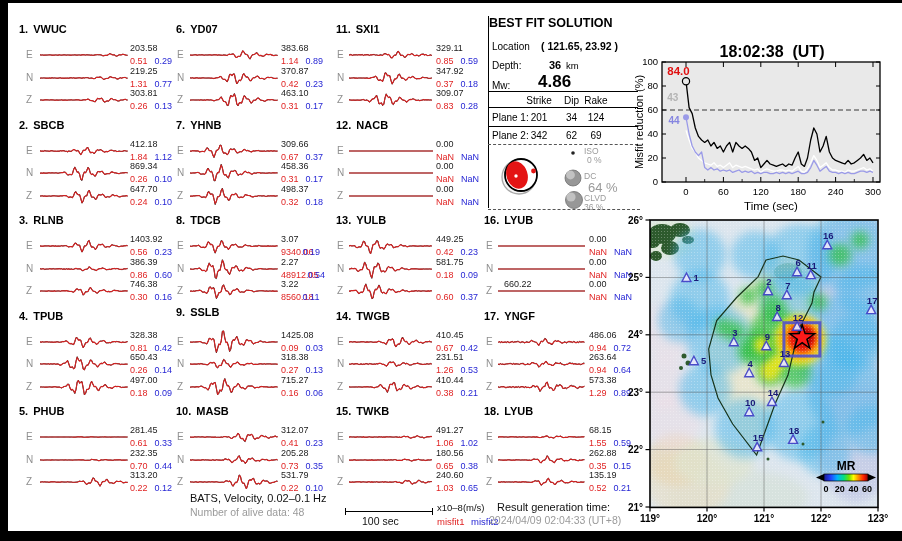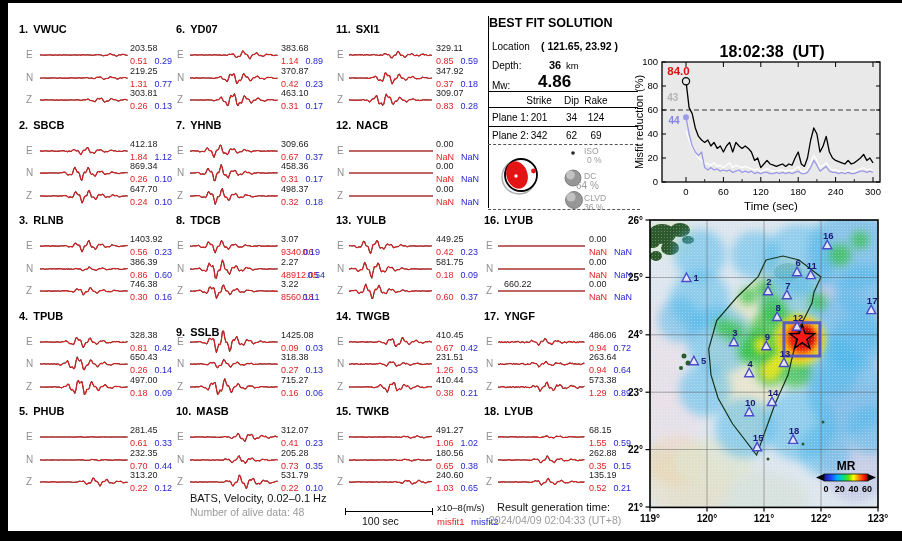--- a/index.html
+++ b/index.html
@@ -207,21 +207,21 @@
       </svg>
       <div class="amp" style="left: 281px; top: 257.5px;">2.27</div>
       <div class="mis ovl" style="left: 281px; top: 270.5px;"><span class="m1">48912.05</span><span class="m2">0.54</span></div>
       <div class="ch-letter" style="left: 177px; top: 285px;">Z</div>
       <svg width="88" height="24" style="position: absolute; left: 190px; top: 279px;">
         <polyline points="0.0,12.3 1.2,12.0 2.4,12.4 3.6,11.9 4.8,12.3 6.0,11.7 7.2,11.6 8.4,11.4 9.6,11.1 10.8,11.4 12.0,12.9 13.2,13.2 14.4,12.8 15.6,13.8 16.8,14.5 18.0,12.6 19.2,8.3 20.4,7.8 21.6,9.9 22.8,8.7 24.0,8.8 25.2,14.4 26.4,19.6 27.6,17.4 28.8,13.7 30.0,13.7 31.2,12.5 32.4,7.1 33.6,5.7 34.8,8.9 36.0,11.7 37.2,12.1 38.4,13.0 39.6,15.9 40.8,15.3 42.0,12.7 43.2,11.1 44.4,11.3 45.6,10.5 46.8,9.7 48.0,10.1 49.2,12.6 50.4,13.4 51.6,12.9 52.8,13.1 54.0,13.2 55.2,12.2 56.4,11.2 57.6,11.3 58.8,11.3 60.0,11.6 61.2,11.5 62.4,11.9 63.6,12.8 64.8,12.7 66.0,12.2 67.2,12.1 68.4,11.9 69.6,11.8 70.8,11.8 72.0,11.8 73.2,11.8 74.4,12.1 75.6,12.1 76.8,11.8 78.0,12.3 79.2,12.0 80.4,12.0 81.6,12.2 82.8,11.8 84.0,12.3 85.2,12.3 86.4,12.2 87.6,12.3" fill="none" stroke="#101010" stroke-width="0.9" stroke-linejoin="round"></polyline>
         <polyline points="0.0,12.1 1.2,12.0 2.4,12.2 3.6,12.1 4.8,12.1 6.0,11.8 7.2,11.7 8.4,11.6 9.6,11.2 10.8,11.5 12.0,12.7 13.2,13.2 14.4,12.9 15.6,13.6 16.8,14.3 18.0,12.5 19.2,8.7 20.4,8.1 21.6,9.9 22.8,9.1 24.0,9.2 25.2,14.2 26.4,18.9 27.6,16.9 28.8,13.6 30.0,13.7 31.2,12.5 32.4,7.6 33.6,6.1 34.8,9.3 36.0,11.9 37.2,12.0 38.4,13.0 39.6,15.5 40.8,15.1 42.0,12.6 43.2,11.2 44.4,11.4 45.6,10.7 46.8,9.7 48.0,10.4 49.2,12.5 50.4,13.2 51.6,12.8 52.8,13.0 54.0,13.3 55.2,12.3 56.4,11.2 57.6,11.3 58.8,11.4 60.0,11.5 61.2,11.5 62.4,12.1 63.6,12.7 64.8,12.5 66.0,12.2 67.2,12.1 68.4,12.0 69.6,11.8 70.8,11.7 72.0,11.8 73.2,11.9 74.4,12.0 75.6,12.1 76.8,12.0 78.0,12.2 79.2,12.0 80.4,12.0 81.6,12.1 82.8,11.9 84.0,12.1 85.2,12.1 86.4,12.1 87.6,12.1" fill="none" stroke="#d32222" stroke-width="1.15" stroke-linejoin="round"></polyline>
       </svg>
       <div class="amp" style="left: 281px; top: 280px;">3.22</div>
       <div class="mis ovl" style="left: 281px; top: 293px;"><span class="m1">8560.18</span><span class="m2">0.11</span></div>
-      <div class="st-h" style="left: 176px; top: 326px;"><span class="num">9.</span><span>SSLB</span></div>
+      <div class="st-h" style="left: 176px; top: 306px;"><span class="num">9.</span><span>SSLB</span></div>
       <div class="ch-letter" style="left: 177px; top: 335.5px;">E</div>
       <svg width="88" height="24" style="position: absolute; left: 190px; top: 329.5px;">
         <polyline points="0.0,12.0 1.2,12.2 2.4,12.2 3.6,11.9 4.8,12.1 6.0,12.0 7.2,11.9 8.4,11.8 9.6,11.5 10.8,11.8 12.0,12.7 13.2,12.9 14.4,12.9 15.6,13.4 16.8,14.1 18.0,11.6 19.2,8.2 20.4,8.4 21.6,9.6 22.8,8.4 24.0,9.5 25.2,17.4 26.4,22.8 27.6,18.8 28.8,14.2 30.0,14.9 31.2,11.2 32.4,1.1 33.6,1.0 34.8,7.8 36.0,12.5 37.2,12.3 38.4,16.1 39.6,21.6 40.8,19.2 42.0,11.8 43.2,9.7 44.4,10.1 45.6,8.3 46.8,6.2 48.0,9.5 49.2,13.8 50.4,14.7 51.6,13.5 52.8,15.0 54.0,15.2 55.2,12.3 56.4,9.6 57.6,9.9 58.8,10.7 60.0,10.3 61.2,10.7 62.4,13.1 63.6,14.1 64.8,13.2 66.0,12.6 67.2,12.5 68.4,12.2 69.6,11.2 70.8,10.8 72.0,11.7 73.2,12.1 74.4,11.7 75.6,12.1 76.8,12.6 78.0,12.4 79.2,12.1 80.4,12.1 81.6,11.9 82.8,11.8 84.0,11.9 85.2,12.1 86.4,12.0 87.6,11.9" fill="none" stroke="#101010" stroke-width="0.9" stroke-linejoin="round"></polyline>
         <polyline points="0.0,12.0 1.2,12.1 2.4,12.1 3.6,12.0 4.8,12.0 6.0,11.9 7.2,11.9 8.4,11.8 9.6,11.6 10.8,11.8 12.0,12.6 13.2,12.8 14.4,12.7 15.6,13.3 16.8,13.8 18.0,11.6 19.2,8.5 20.4,8.6 21.6,9.9 22.8,8.7 24.0,9.6 25.2,16.9 26.4,22.0 27.6,18.2 28.8,14.0 30.0,14.8 31.2,11.2 32.4,1.8 33.6,1.0 34.8,8.2 36.0,12.6 37.2,12.2 38.4,15.8 39.6,20.9 40.8,18.6 42.0,11.9 43.2,9.8 44.4,10.4 45.6,8.5 46.8,6.7 48.0,9.7 49.2,13.7 50.4,14.4 51.6,13.5 52.8,14.7 54.0,14.9 55.2,12.2 56.4,9.8 57.6,10.1 58.8,10.9 60.0,10.5 61.2,10.9 62.4,12.9 63.6,13.9 64.8,13.0 66.0,12.5 67.2,12.5 68.4,12.1 69.6,11.2 70.8,11.0 72.0,11.7 73.2,12.0 74.4,11.8 75.6,12.1 76.8,12.5 78.0,12.3 79.2,12.1 80.4,12.0 81.6,11.9 82.8,11.9 84.0,11.9 85.2,12.0 86.4,12.0 87.6,12.0" fill="none" stroke="#d32222" stroke-width="1.15" stroke-linejoin="round"></polyline>
       </svg>
       <div class="amp" style="left: 281px; top: 330.5px;">1425.08</div>
       <div class="mis" style="left: 281px; top: 343.5px;"><span class="m1">0.09</span><span class="m2">0.03</span></div>
       <div class="ch-letter" style="left: 177px; top: 358px;">N</div>
       <svg width="88" height="24" style="position: absolute; left: 190px; top: 352px;">
         <polyline points="0.0,11.9 1.2,12.2 2.4,12.3 3.6,12.1 4.8,12.0 6.0,12.2 7.2,12.1 8.4,11.7 9.6,12.1 10.8,11.4 12.0,11.7 13.2,12.2 14.4,12.3 15.6,12.6 16.8,12.7 18.0,12.8 19.2,11.6 20.4,10.3 21.6,10.7 22.8,10.8 24.0,10.2 25.2,11.6 26.4,15.0 27.6,16.0 28.8,13.9 30.0,13.4 31.2,13.7 32.4,10.2 33.6,7.3 34.8,8.2 36.0,11.0 37.2,11.7 38.4,11.9 39.6,14.6 40.8,15.3 42.0,13.3 43.2,11.8 44.4,11.5 45.6,11.7 46.8,10.1 48.0,10.1 49.2,12.0 50.4,12.7 51.6,12.7 52.8,12.7 54.0,13.3 55.2,12.6 56.4,11.7 57.6,11.5 58.8,11.7 60.0,11.7 61.2,11.2 62.4,11.7 63.6,12.6 64.8,12.3 66.0,12.3 67.2,12.5 68.4,12.1 69.6,11.8 70.8,11.7 72.0,12.1 73.2,12.1 74.4,11.7 75.6,12.2 76.8,11.8 78.0,11.9 79.2,11.8 80.4,11.9 81.6,12.2 82.8,12.1 84.0,12.1 85.2,12.0 86.4,12.2 87.6,12.3" fill="none" stroke="#101010" stroke-width="0.9" stroke-linejoin="round"></polyline>
@@ -464,21 +464,21 @@
   <circle cx="26" cy="36" r="1.7" fill="#ffffff"></circle>
   <circle cx="83" cy="13" r="1.8" fill="#222"></circle>
   <circle cx="83" cy="38" r="8" fill="#979797" stroke="#6e6e6e" stroke-width="0.8"></circle>
   <circle cx="80.5" cy="35" r="4.4" fill="#c2c2c2"></circle>
   <circle cx="84" cy="60" r="8.5" fill="#979797" stroke="#6e6e6e" stroke-width="0.8"></circle>
   <circle cx="81" cy="57" r="4.6" fill="#c2c2c2"></circle>
 </svg>
 <div class="sol-label gray" style="left:584px;top:146px;font-size:8.5px">ISO</div>
 <div class="sol-label gray" style="left:587px;top:155px;font-size:8.5px">0 %</div>
 <div class="sol-label gray" style="left:584px;top:171px;font-size:8.5px">DC</div>
-<div class="sol-label gray" style="left:576px;top:180px;font-size:10px">64 %</div>
+<div class="sol-label gray" style="left:588px;top:180px;font-size:13px">64 %</div>
 <div class="sol-label gray" style="left:584px;top:193px;font-size:8.5px">CLVD</div>
 <div class="sol-label gray" style="left:584px;top:202px;font-size:8.5px">36 %</div>
 
 <div id="titlebox">
   <div class="l2">18:02:38  (UT)</div>
 </div>
 <svg id="mis-svg" class="abs" style="left:630px;top:48px" width="272" height="170">
       <rect x="32" y="14" width="218" height="120" fill="#e9e9e9"></rect>
       <line x1="32" y1="62" x2="250" y2="62" stroke="#222" stroke-width="0.9" stroke-dasharray="5,3"></line>
       <polyline points="56.0,82.4 59.1,92.0 62.2,100.4 65.3,104.0 68.5,110.0 71.6,112.4 74.7,114.8 77.8,116.0 80.9,117.2 84.0,114.8 87.2,118.4 90.3,117.2 93.4,119.6 96.5,117.2 99.6,114.8 102.7,119.6 105.9,117.2 109.0,118.4 112.1,119.6 115.2,118.4 118.3,119.6 121.4,120.8 124.6,122.0 127.7,120.8 130.8,124.4 133.9,122.0 137.0,120.8 140.1,122.0 143.3,123.2 146.4,123.2 149.5,122.0 152.6,122.0 155.7,123.2 158.8,122.0 162.0,123.2 165.1,120.8 168.2,118.4 171.3,123.2 174.4,124.4 177.5,120.8 180.7,114.8 183.8,107.6 186.9,112.4 190.0,119.6 193.1,117.2 196.2,114.8 199.4,119.6 202.5,122.0 205.6,122.0 208.7,123.2 211.8,123.2 214.9,124.4 218.1,122.0 221.2,123.2 224.3,123.2 227.4,122.0 230.5,120.8 233.6,119.6 236.8,122.0 239.9,120.8 243.0,123.2" fill="none" stroke="#ffffff" stroke-width="1.3" stroke-linejoin="round"></polyline>

